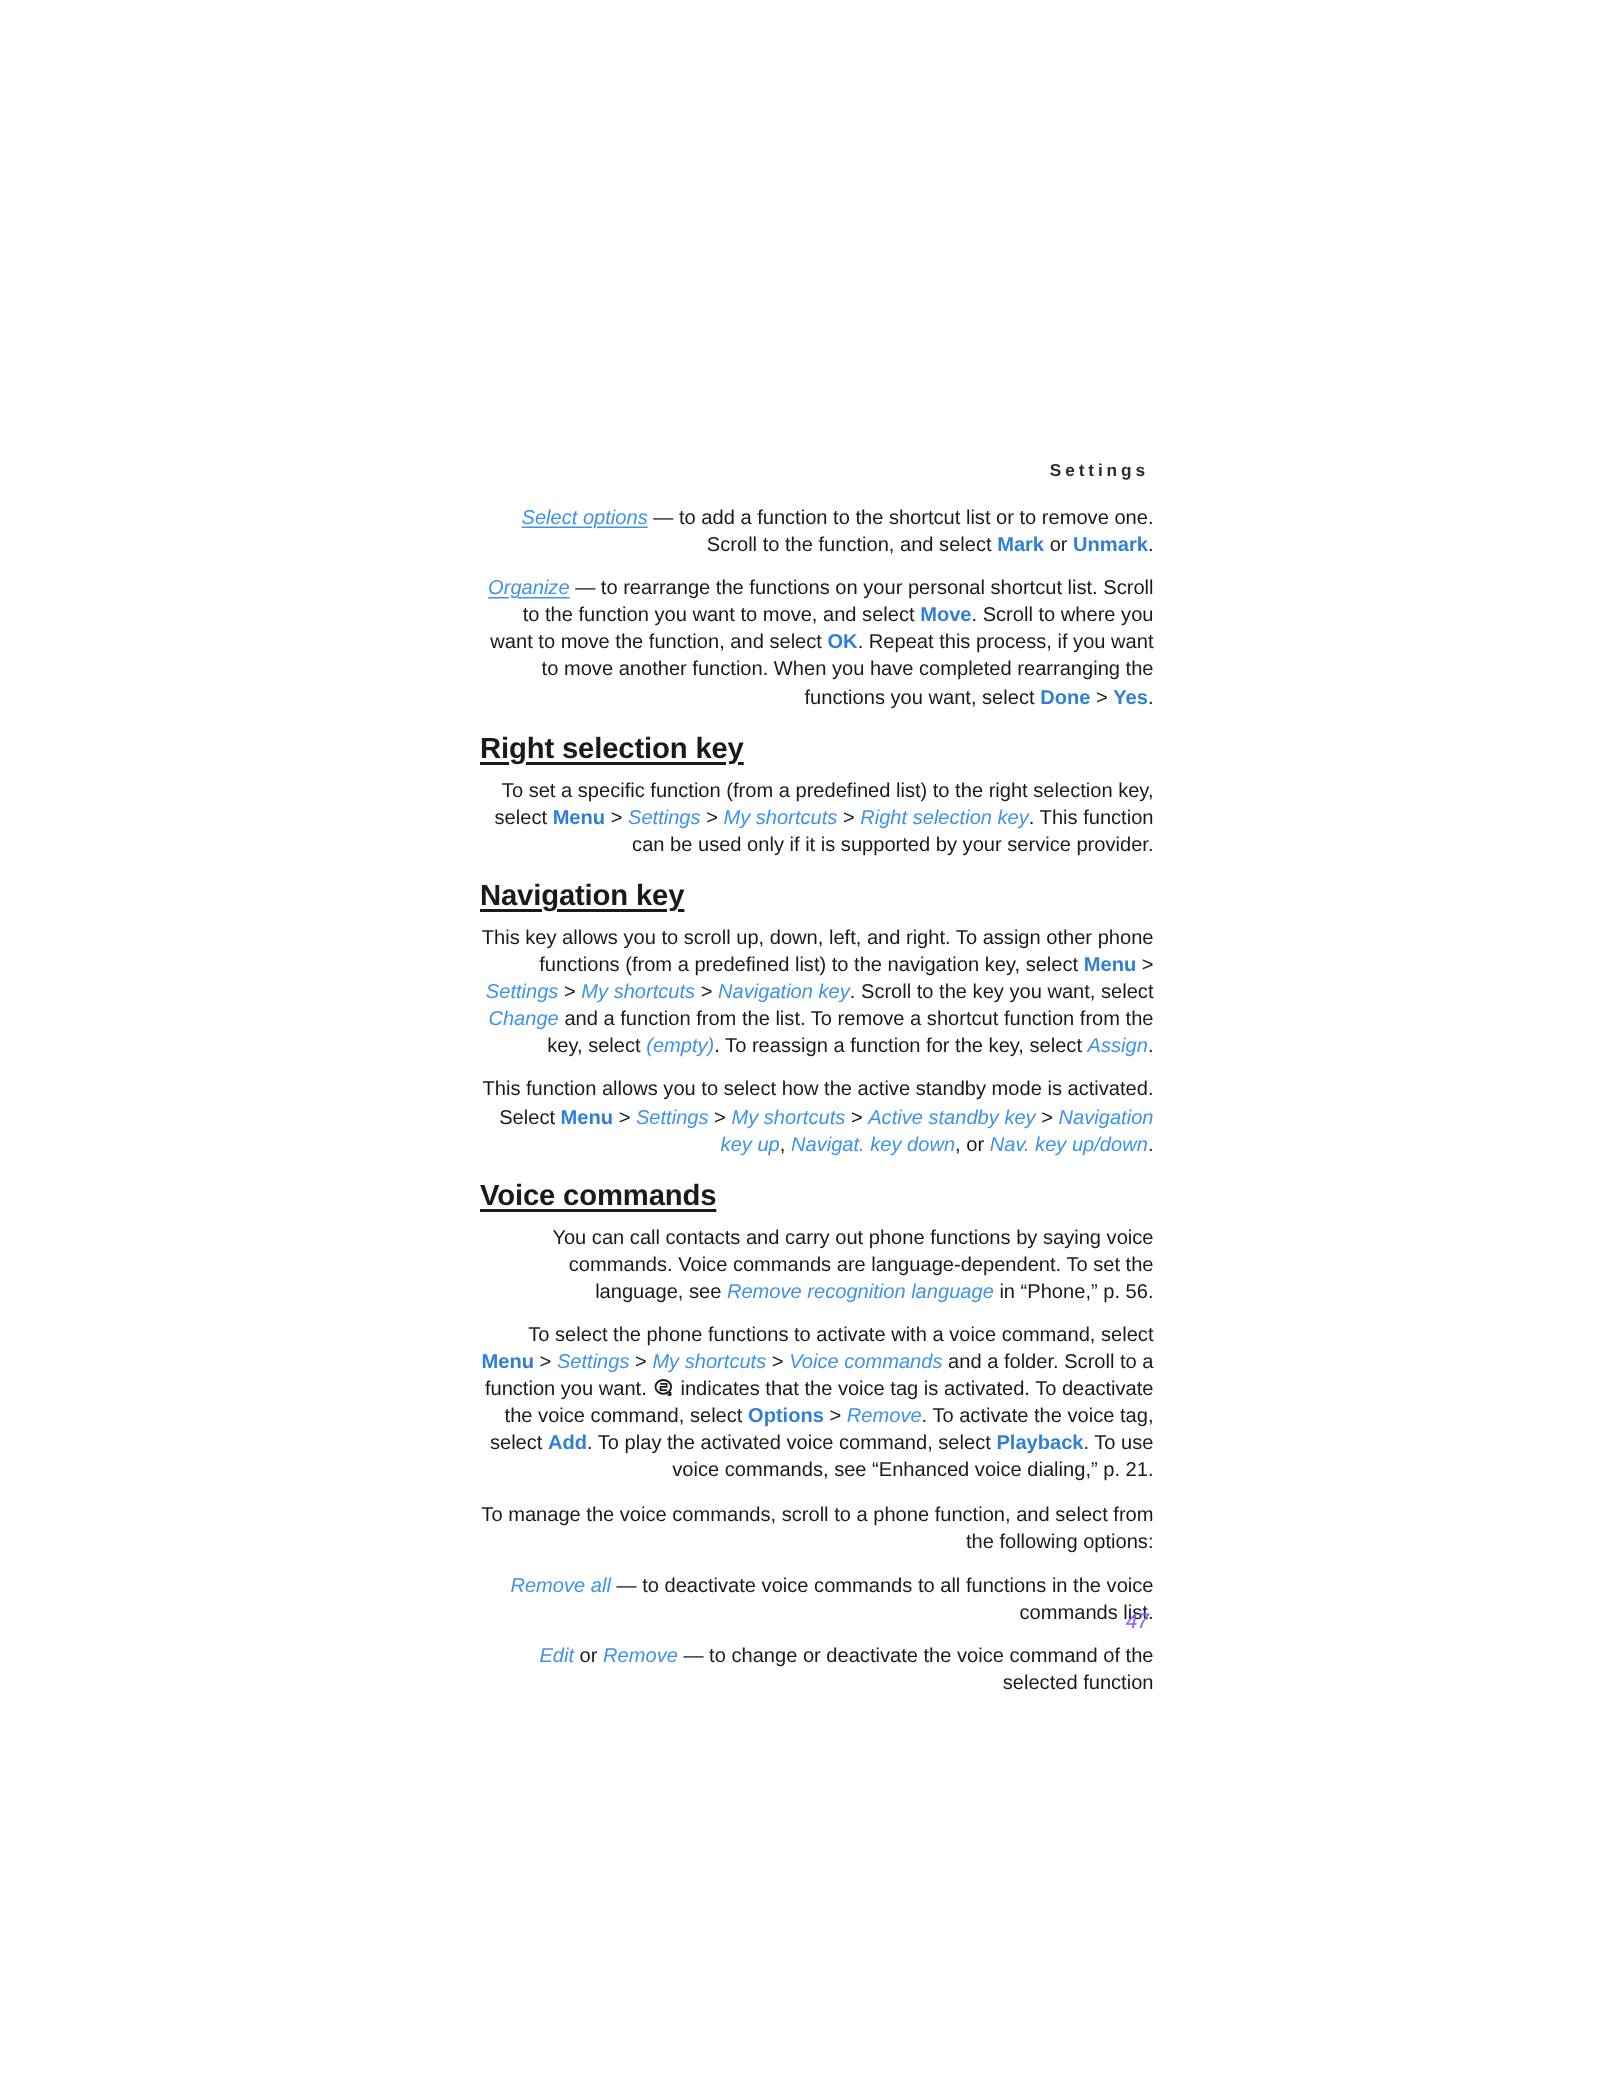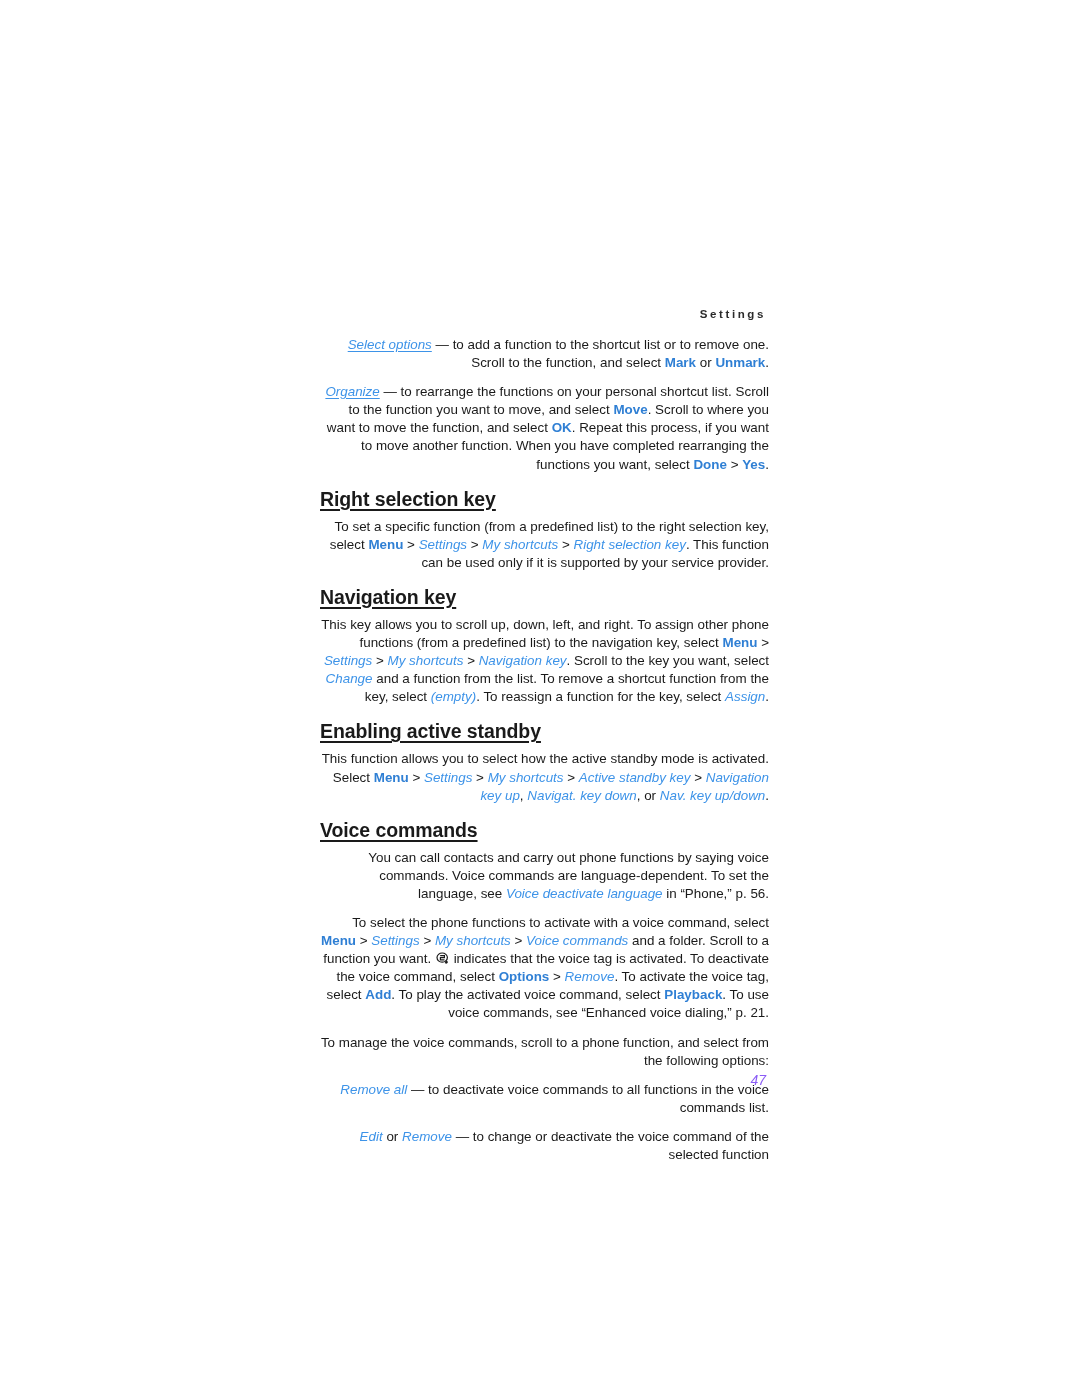--- a/index.html
+++ b/index.html
@@ -124,27 +124,26 @@
     <p><span class="lk-iu">Organize</span><span> — to rearrange the functions on your personal shortcut list. Scroll to the function you want to move, and select </span><span class="lk-b">Move</span><span>. Scroll to where you want to move the function, and select </span><span class="lk-b">OK</span><span>. Repeat this process, if you want to move another function. When you have completed rearranging the functions you want, select </span><span class="lk-b">Done</span><span class="sep"> &gt; </span><span class="lk-b">Yes</span><span>.</span></p>
 
     <h2><span class="h-underline">Right selection key</span></h2>
 
     <p><span>To set a specific function (from a predefined list) to the right selection key, select </span><span class="lk-b">Menu</span><span class="sep"> &gt; </span><span class="lk-i">Settings</span><span class="sep"> &gt; </span><span class="lk-i">My shortcuts</span><span class="sep"> &gt; </span><span class="lk-i">Right selection key</span><span>. This function can be used only if it is supported by your service provider.</span></p>
 
     <h2><span class="h-underline">Navigation key</span></h2>
 
     <p><span>This key allows you to scroll up, down, left, and right. To assign other phone functions (from a predefined list) to the navigation key, select </span><span class="lk-b">Menu</span><span class="sep"> &gt; </span><span class="lk-i">Settings</span><span class="sep"> &gt; </span><span class="lk-i">My shortcuts</span><span class="sep"> &gt; </span><span class="lk-i">Navigation key</span><span>. Scroll to the key you want, select </span><span class="lk-i">Change</span><span> and a function from the list. To remove a shortcut function from the key, select </span><span class="lk-i">(empty)</span><span>. To reassign a function for the key, select </span><span class="lk-i">Assign</span><span>.</span></p>
 
-    <h2><span class="h-underline">Enabling active standby</span></h2>
 
     <p><span>This function allows you to select how the active standby mode is activated. Select </span><span class="lk-b">Menu</span><span class="sep"> &gt; </span><span class="lk-i">Settings</span><span class="sep"> &gt; </span><span class="lk-i">My shortcuts</span><span class="sep"> &gt; </span><span class="lk-i">Active standby key</span><span class="sep"> &gt; </span><span class="lk-i">Navigation key up</span><span>, </span><span class="lk-i">Navigat. key down</span><span>, or </span><span class="lk-i">Nav. key up/down</span><span>.</span></p>
 
     <h2><span class="h-underline">Voice commands</span></h2>
 
-    <p><span>You can call contacts and carry out phone functions by saying voice commands. Voice commands are language-dependent. To set the language, see </span><span class="lk-i">Voice deactivate language</span><span> in “Phone,” p. 56.</span></p>
+    <p><span>You can call contacts and carry out phone functions by saying voice commands. Voice commands are language-dependent. To set the language, see </span><span class="lk-i">Remove recognition language</span><span> in “Phone,” p. 56.</span></p>
 
     <p><span>To select the phone functions to activate with a voice command, select </span><span class="lk-b">Menu</span><span class="sep"> &gt; </span><span class="lk-i">Settings</span><span class="sep"> &gt; </span><span class="lk-i">My shortcuts</span><span class="sep"> &gt; </span><span class="lk-i">Voice commands</span><span> and a folder. Scroll to a function you want. </span><span class="voice-tag-icon"><svg width="13" height="14" viewBox="0 0 13 14">
             <g fill="none" stroke="#1a1a1a" stroke-width="1.2">
               <ellipse cx="6.2" cy="6.6" rx="5.2" ry="4.6"></ellipse>
               <path d="M4.2 4.6 h4.2 v2 h-4 v2.2 h4.1"></path>
               <path d="M9.6 9.6 l1.6 2.6 M11.2 12.2 l-2.2 -0.5 M11.2 12.2 l-0.3 -2.2"></path>
             </g>
           </svg></span><span> indicates that the voice tag is activated. To deactivate the voice command, select </span><span class="lk-b">Options</span><span class="sep"> &gt; </span><span class="lk-i">Remove</span><span>. To activate the voice tag, select </span><span class="lk-b">Add</span><span>. To play the activated voice command, select </span><span class="lk-b">Playback</span><span>. To use voice commands, see “Enhanced voice dialing,” p. 21.</span></p>
 
     <p><span>To manage the voice commands, scroll to a phone function, and select from the following options:</span></p>

